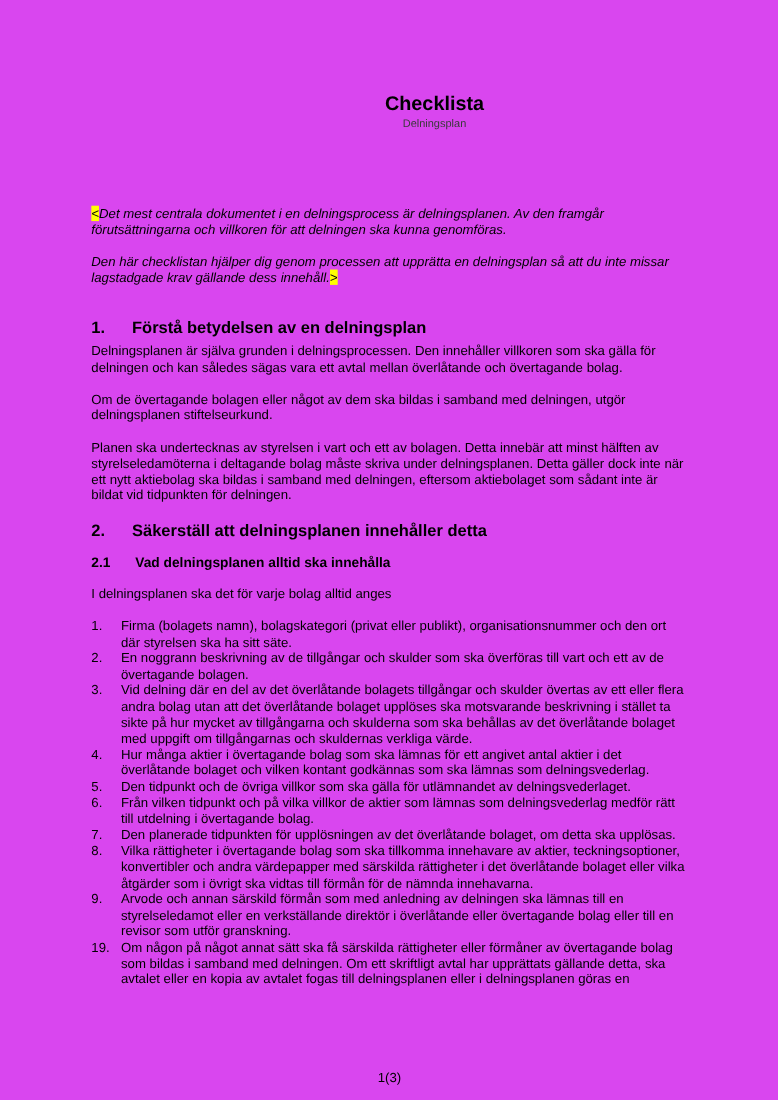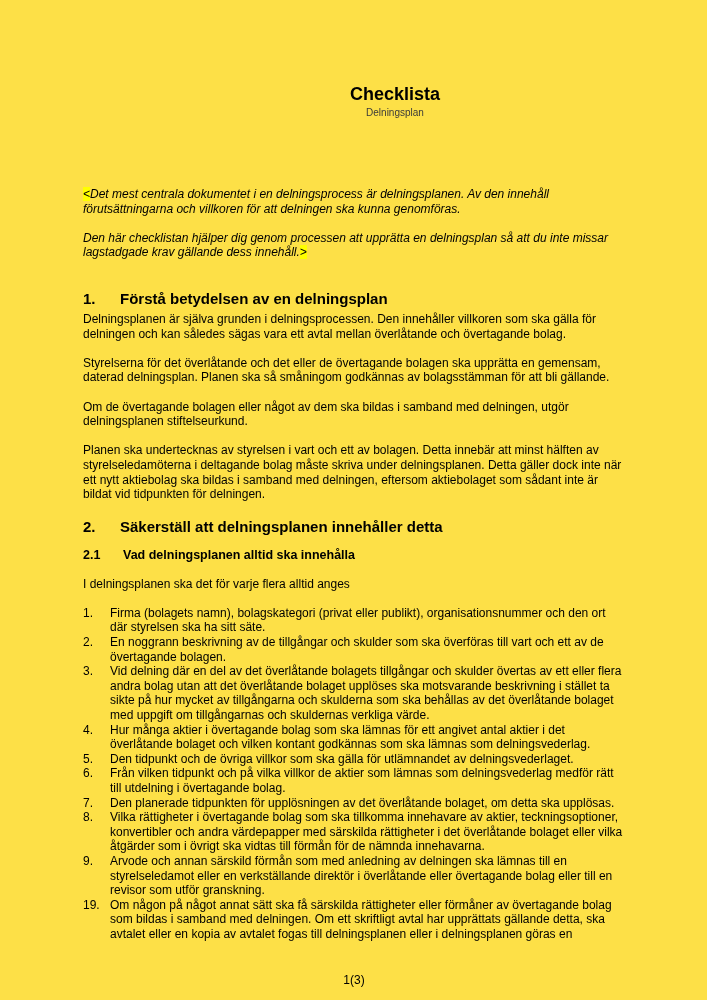--- a/index.html
+++ b/index.html
@@ -1,20 +1,20 @@
 <!DOCTYPE html>
 <html><head>
 <meta charset="utf-8">
 <style>
   html, body { margin: 0; padding: 0; background: #ffffff; }
   .page {
     position: relative;
     width: 707px;
     height: 1000px;
-    background: #fde047;
+    background: #d946ef;
     color: #000000;
     font-family: "Liberation Sans", "DejaVu Sans", sans-serif;
     font-size: 12px;
     line-height: 14.6px;
     overflow: hidden;
   }
   .content {
     position: absolute;
     left: 83px;
     top: 0;
@@ -74,41 +74,40 @@
 <body>
 
 <div class="page">
   <div class="content">
 
     <div class="title-block">
       <div class="doc-title">Checklista</div>
       <div class="doc-subtitle">Delningsplan</div>
     </div>
 
-    <p class="intro intro1"><span class="hl">&lt;</span><span>Det mest centrala dokumentet i en delningsprocess är delningsplanen. Av den innehåll förutsättningarna och villkoren för att delningen ska kunna genomföras.</span></p>
+    <p class="intro intro1"><span class="hl">&lt;</span><span>Det mest centrala dokumentet i en delningsprocess är delningsplanen. Av den framgår förutsättningarna och villkoren för att delningen ska kunna genomföras.</span></p>
     <p class="intro intro2"><span>Den här checklistan hjälper dig genom processen att upprätta en delningsplan så att du inte missar lagstadgade krav gällande dess innehåll.</span><span class="hl">&gt;</span></p>
 
     <h1>
       <span class="hnum">1.</span>
       <span>Förstå betydelsen av en delningsplan</span>
     </h1>
     <p class="body-p">Delningsplanen är själva grunden i delningsprocessen. Den innehåller villkoren som ska gälla för delningen och kan således sägas vara ett avtal mellan överlåtande och övertagande bolag.</p>
-    <p class="body-p">Styrelserna för det överlåtande och det eller de övertagande bolagen ska upprätta en gemensam, daterad delningsplan. Planen ska så småningom godkännas av bolagsstämman för att bli gällande.</p>
     <p class="body-p">Om de övertagande bolagen eller något av dem ska bildas i samband med delningen, utgör delningsplanen stiftelseurkund.</p>
     <p class="body-p">Planen ska undertecknas av styrelsen i vart och ett av bolagen. Detta innebär att minst hälften av styrelseledamöterna i deltagande bolag måste skriva under delningsplanen. Detta gäller dock inte när ett nytt aktiebolag ska bildas i samband med delningen, eftersom aktiebolaget som sådant inte är bildat vid tidpunkten för delningen.</p>
 
     <h1 class="sec2">
       <span class="hnum">2.</span>
       <span>Säkerställ att delningsplanen innehåller detta</span>
     </h1>
     <h2>
       <span class="hnum">2.1</span>
       <span>Vad delningsplanen alltid ska innehålla</span>
     </h2>
-    <p class="lead-p">I delningsplanen ska det för varje flera alltid anges</p>
+    <p class="lead-p">I delningsplanen ska det för varje bolag alltid anges</p>
 
     <div class="list">
       <div class="li">
           <span class="num">1.</span>
           <span class="txt">Firma (bolagets namn), bolagskategori (privat eller publikt), organisationsnummer och den ort där styrelsen ska ha sitt säte.</span>
         </div>
       <div class="li">
           <span class="num">2.</span>
           <span class="txt">En noggrann beskrivning av de tillgångar och skulder som ska överföras till vart och ett av de övertagande bolagen.</span>
         </div>

